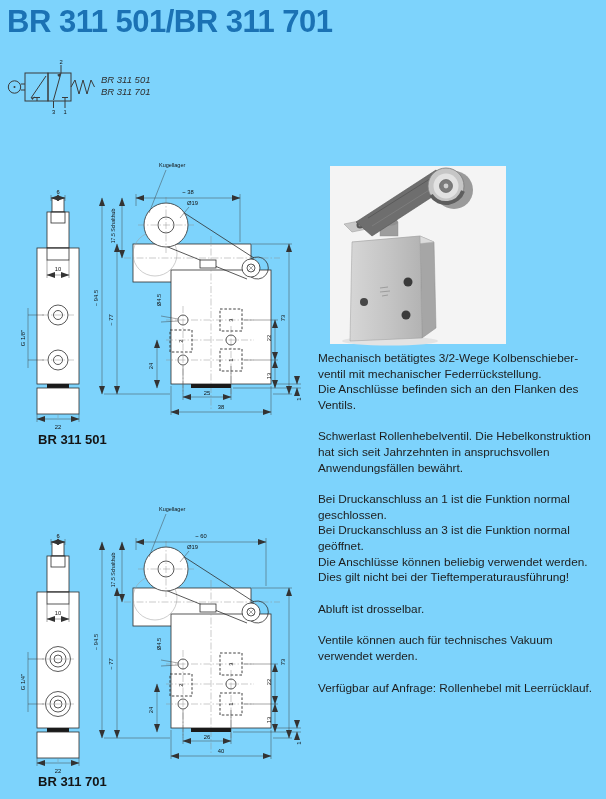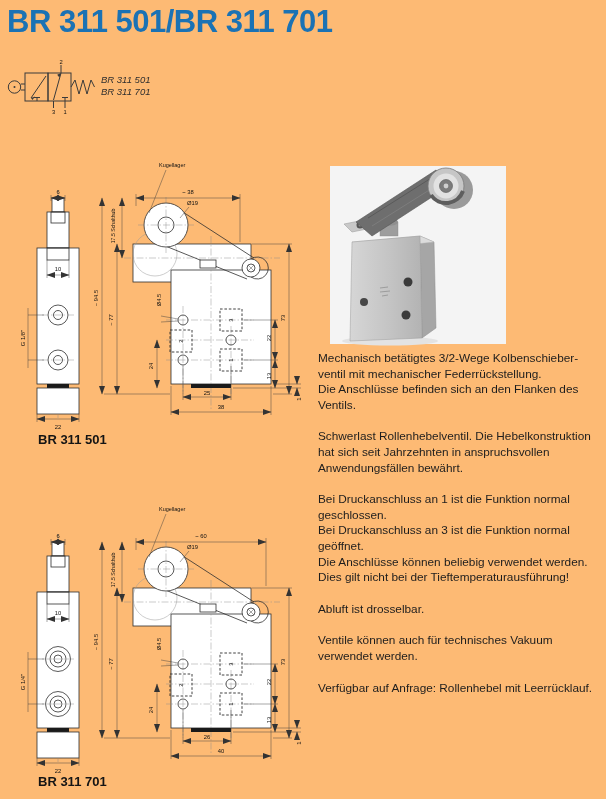--- a/index.html
+++ b/index.html
@@ -1,17 +1,17 @@
 <!DOCTYPE html>
 <html><head>
 <meta charset="utf-8">
 <style>
   html,body { margin:0; padding:0; background:#ffffff; }
   .page {
-    position:relative; width:606px; height:799px; background:#fdba74;
+    position:relative; width:606px; height:799px; background:#7dd3fc;
     font-family:"Liberation Sans", sans-serif; overflow:hidden;
   }
   .title {
     position:absolute; left:7px; top:4px;
     font-size:31px; font-weight:bold; color:#1b72b4; letter-spacing:-0.5px;
   }
   .caption { position:absolute; font-size:13px; font-weight:bold; color:#141414; }
   #caption1 { left:38px; top:432px; }
   #caption2 { left:38px; top:774px; }
   .desc { position:absolute; left:318px; top:351px; width:292px; }

